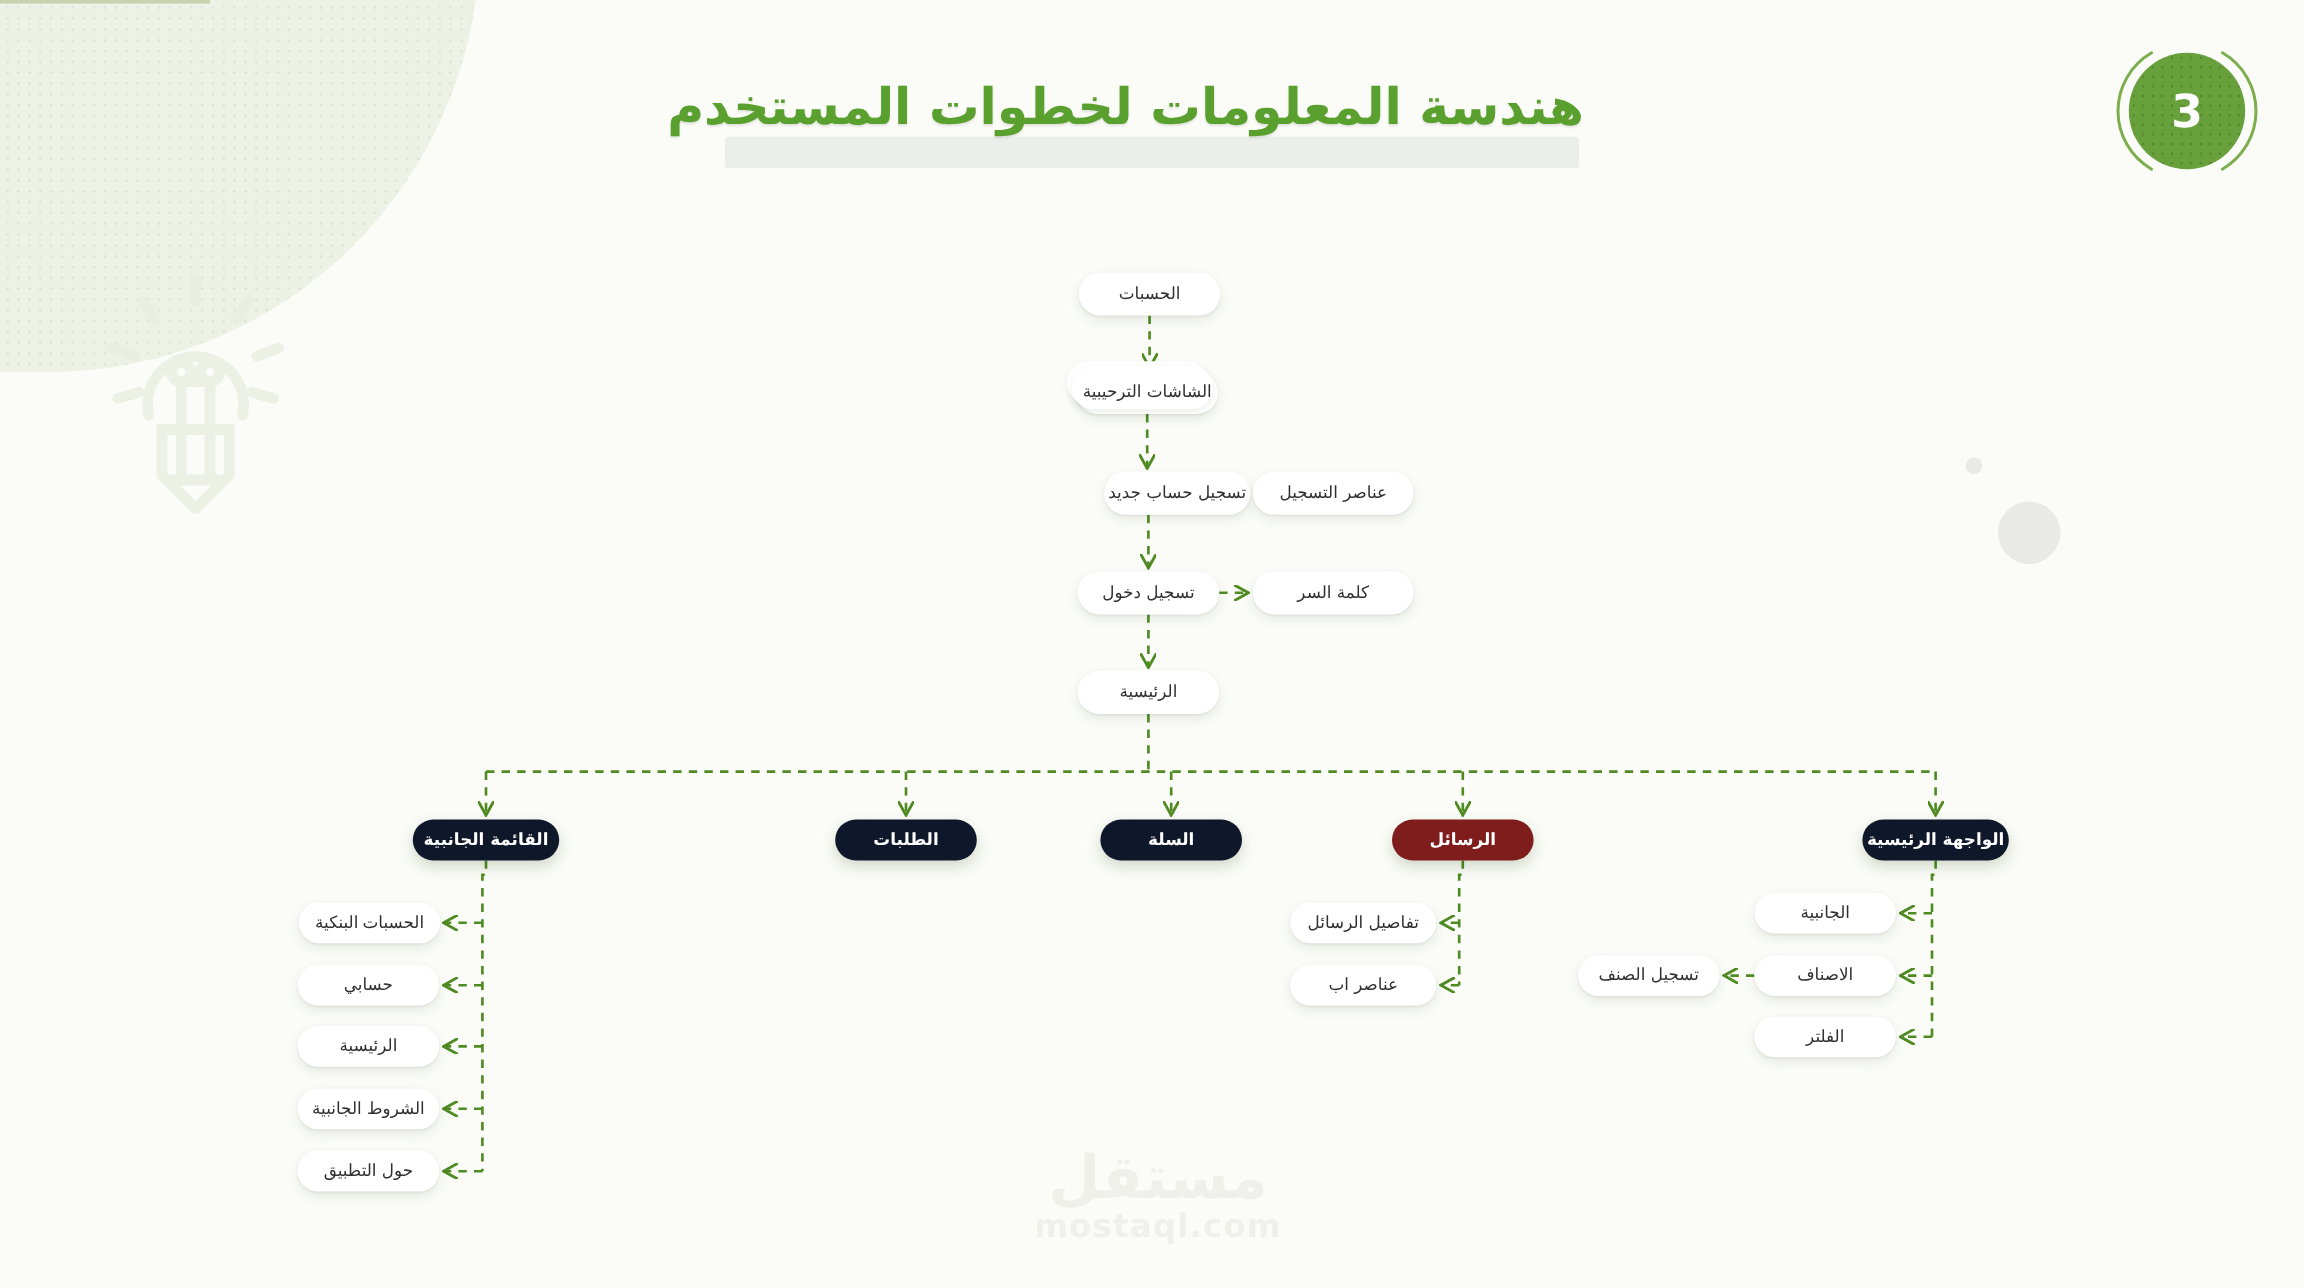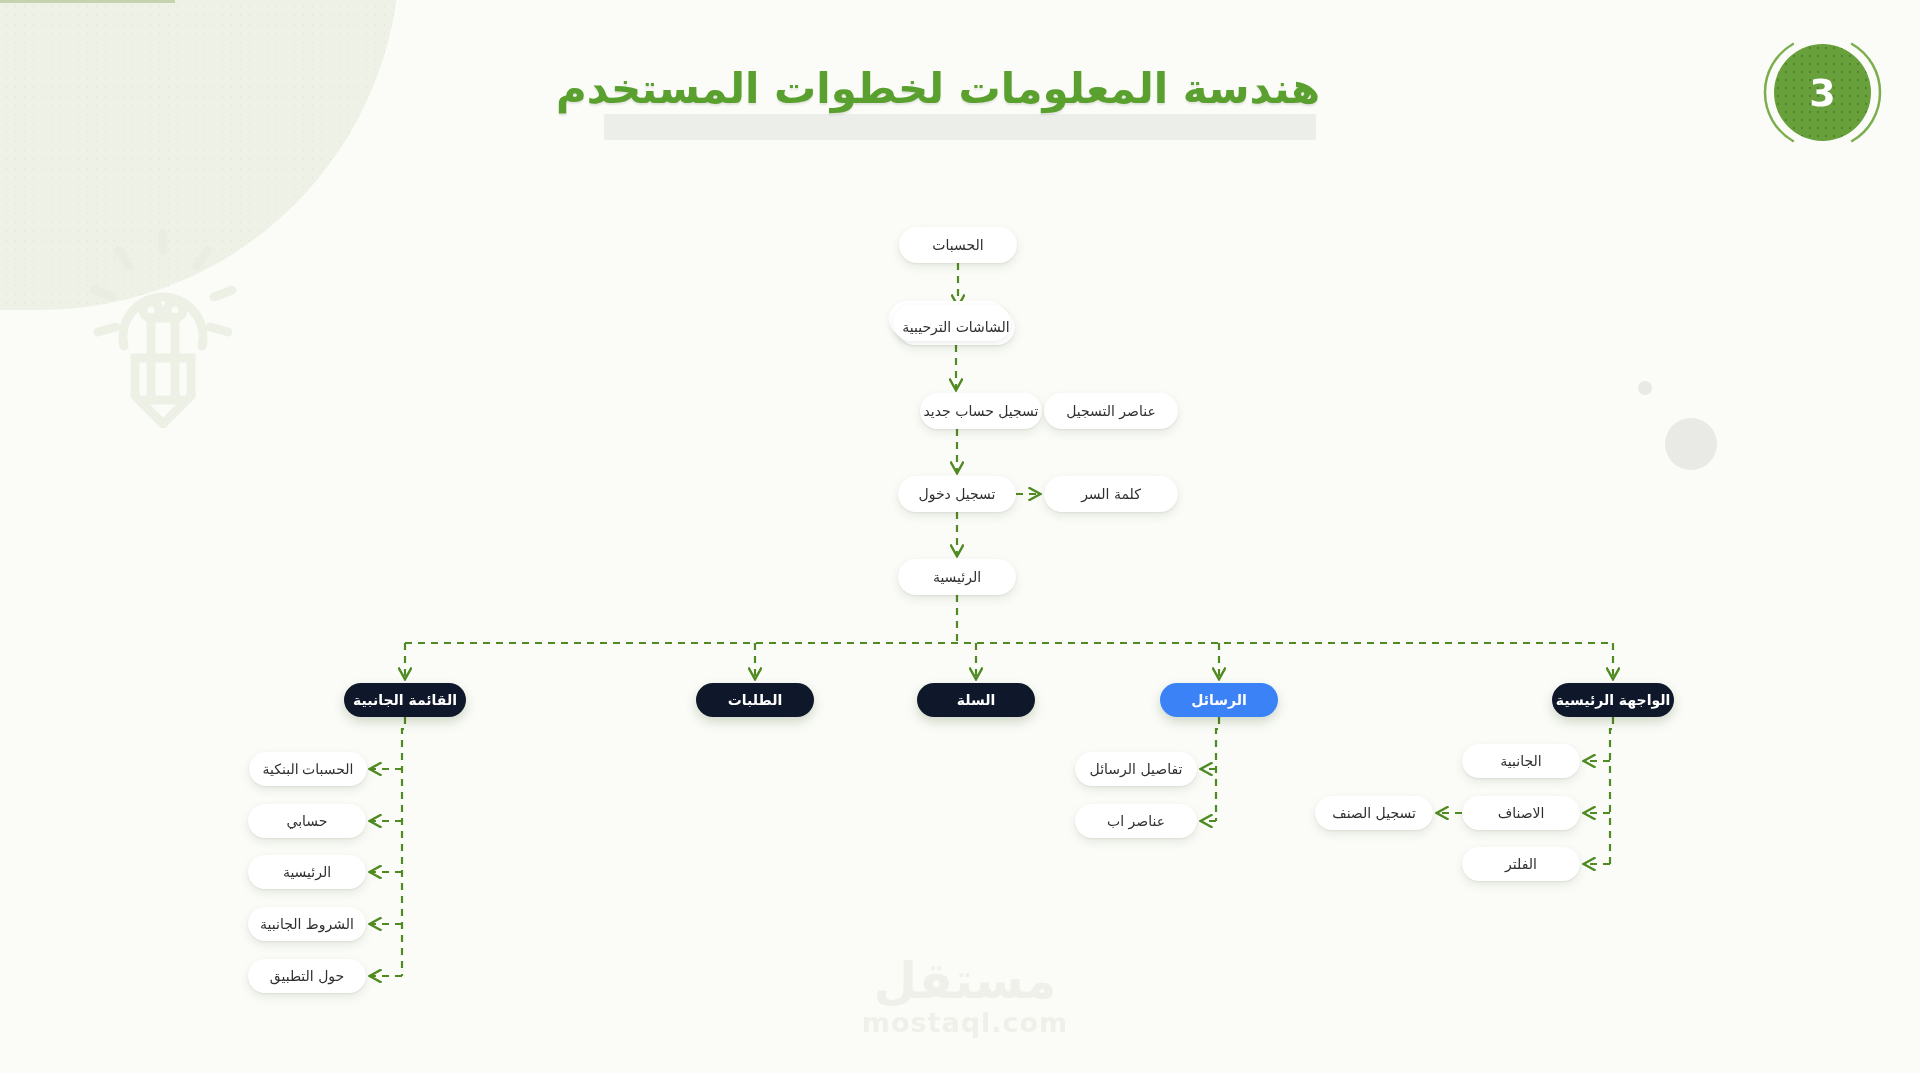--- a/index.html
+++ b/index.html
@@ -165,21 +165,21 @@
     color: #2f2f2f;
     box-shadow: 0 4px 10px rgba(40,60,20,.10), 0 1px 2px rgba(40,60,20,.07);
   }
   .node.green {
     background: #0f172a;
     color: #ffffff;
     font-weight: 700;
     box-shadow: 0 5px 12px rgba(40,70,10,.20);
   }
   .node.green.bright {
-    background: #3b82f6;
+    background: #7f1d1d;
   }
   .node.stacked::before,
   .node.stacked::after {
     content: "";
     position: absolute;
     border-radius: 999px;
     background: #ffffff;
     box-shadow: 0 2px 6px rgba(40,60,20,.08);
     z-index: -1;
   }

